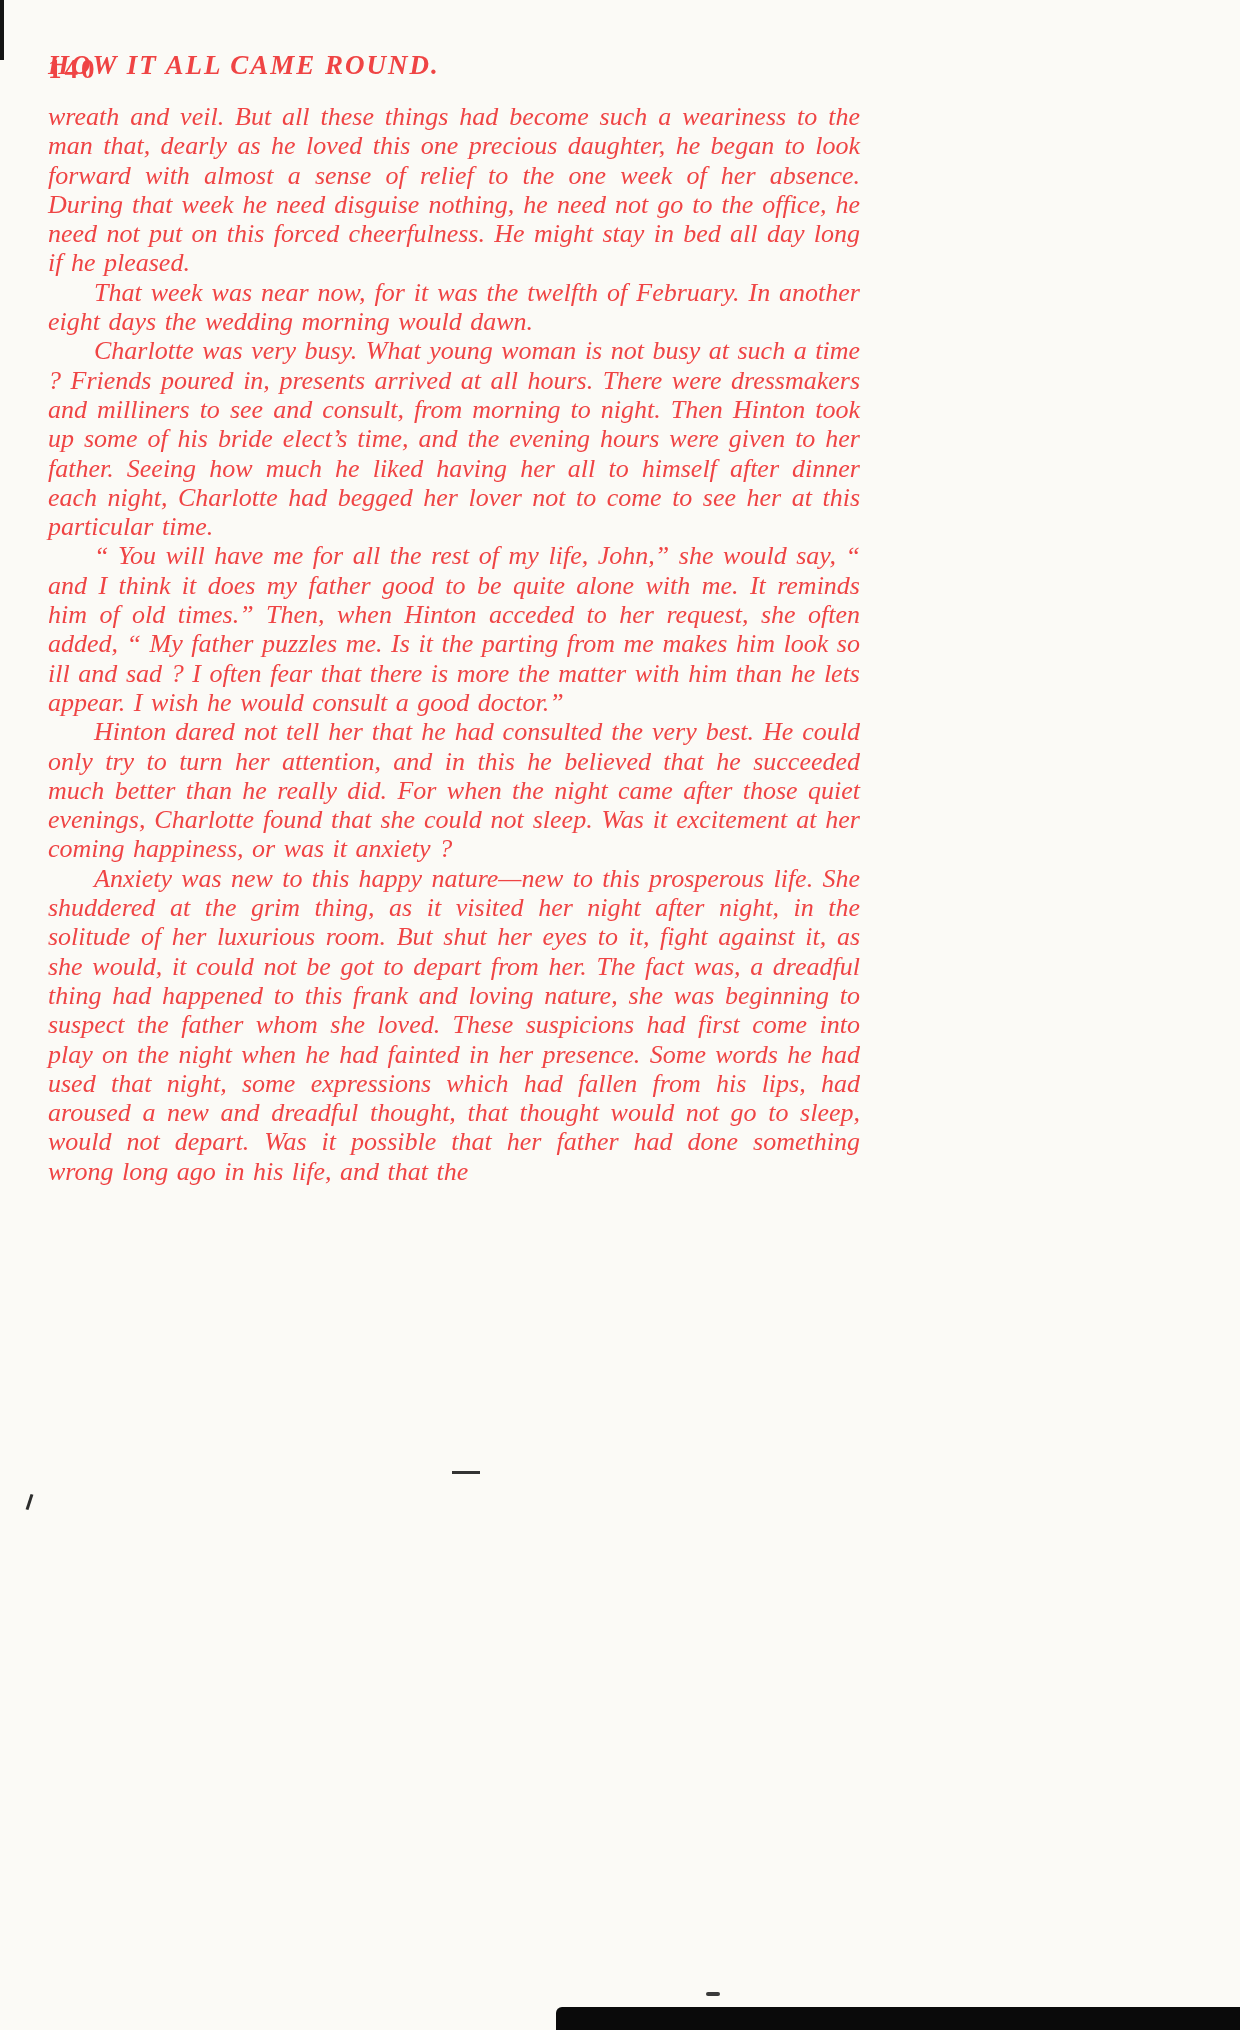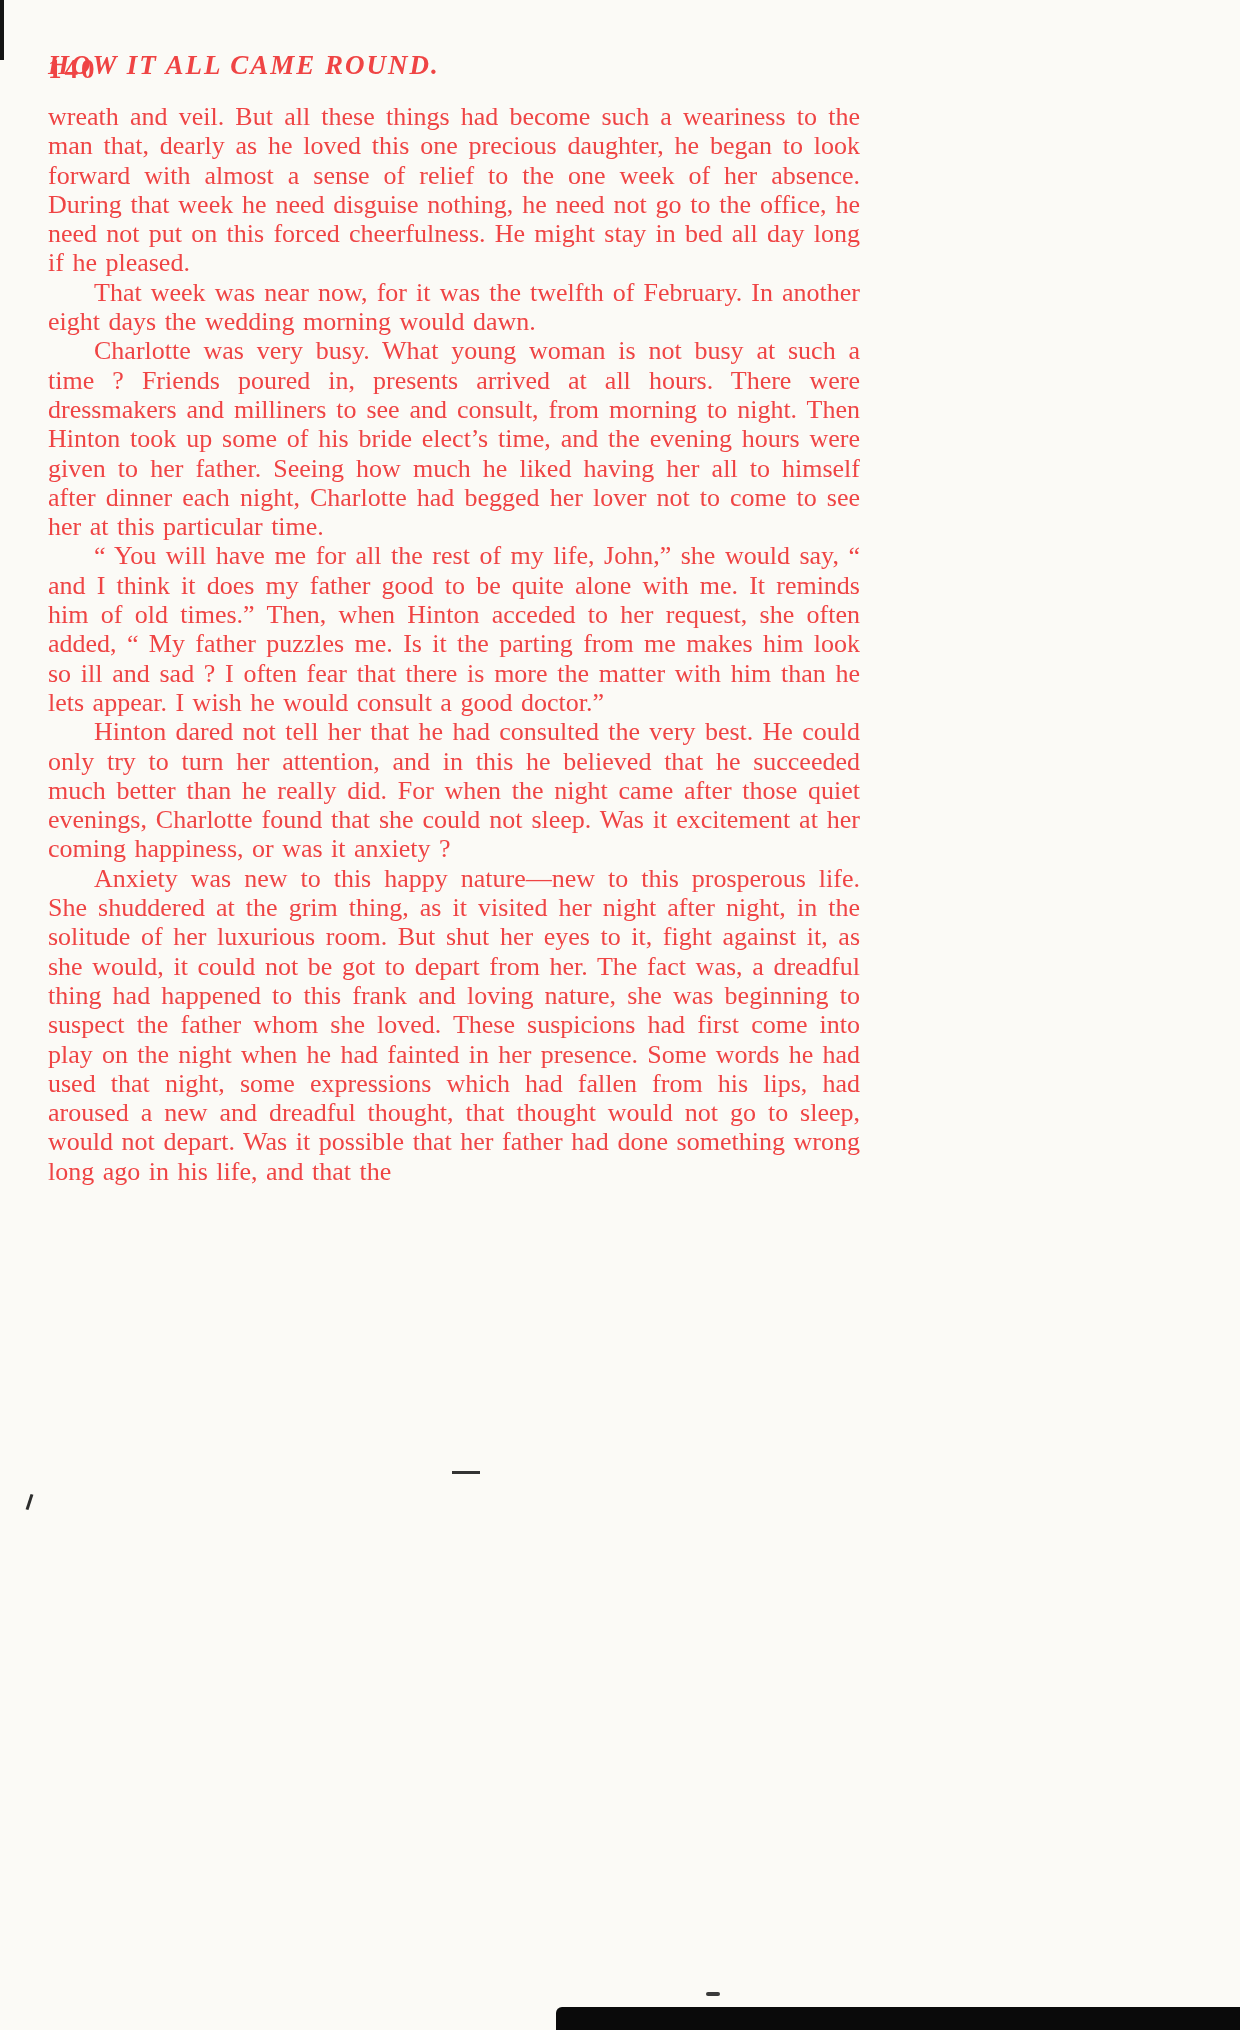--- a/index.html
+++ b/index.html
@@ -47,20 +47,21 @@
   }
   .text-block {
     position: absolute;
     top: 102px;
     left: 48px;
     width: 812px;
     font-size: 26px;
     line-height: 29.3px;
     text-align: justify;
     word-spacing: 2px;
+    font-style: italic;
   }
   .para {
     margin: 0;
     text-indent: 46px;
   }
   .para.no-indent {
     text-indent: 0;
   }
   
   .artifact {

